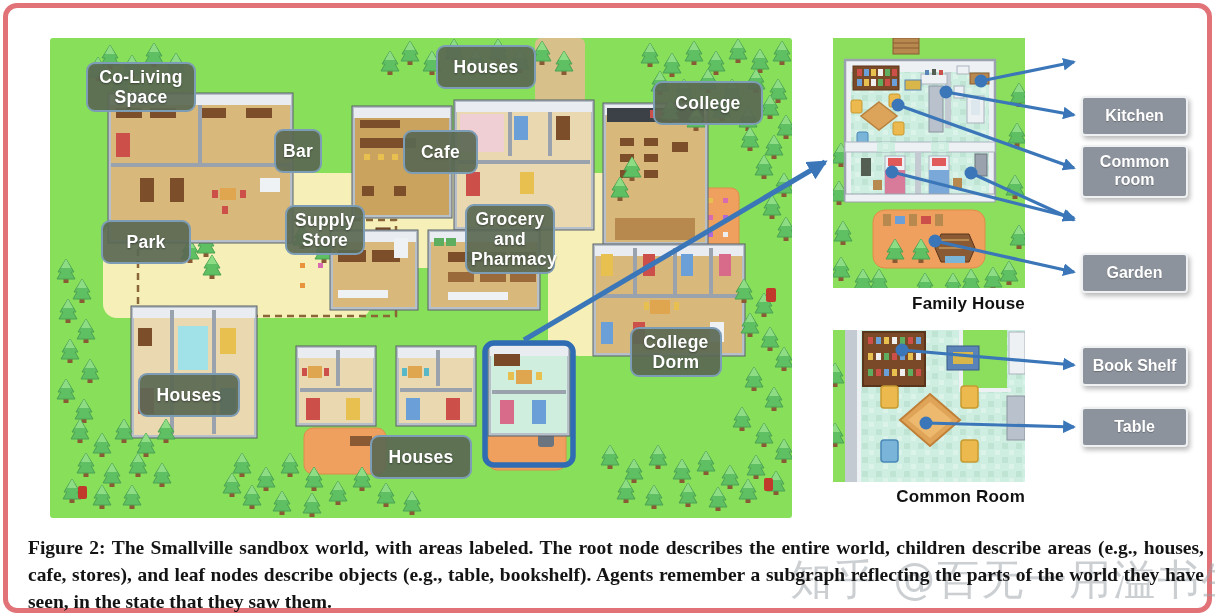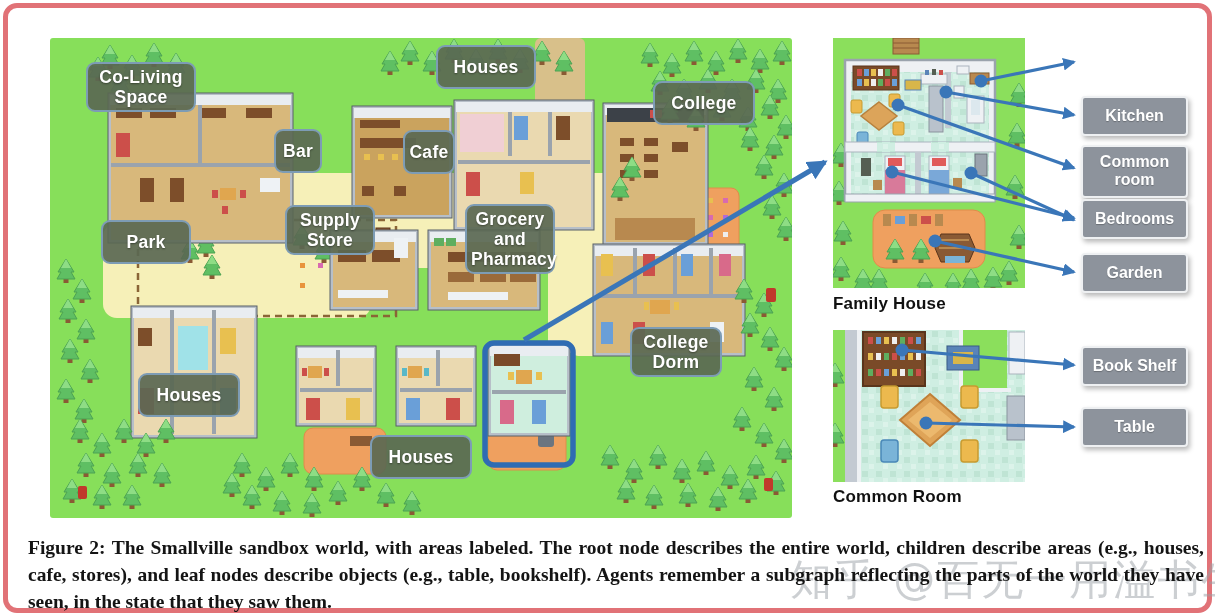--- a/index.html
+++ b/index.html
@@ -19,21 +19,21 @@
     background:rgba(90,104,82,.92);
     border:2.5px solid var(--c-map_label_border,#7d9cb5);border-radius:9px;
     color:#fff;font-weight:700;font-size:17.5px;line-height:1.15;
     text-align:center;padding:10px 4px;
     text-shadow:0 1px 2px rgba(0,0,0,.4);
     letter-spacing:.3px;
   }
   .map-label.two-line{padding:3px 4px;}
   .mini{position:absolute;z-index:2;}
   .panel-caption{
-    position:absolute;z-index:6;width:192px;text-align:left;
+    position:absolute;z-index:6;width:192px;text-align:right;
     font-weight:700;font-size:17px;color:#111;letter-spacing:.2px;
   }
   .gray-label{
     position:absolute;left:1073px;width:107px;z-index:6;box-sizing:border-box;
     background:var(--c-panel_label_bg,#8d939c);
     border:2px solid #eef0f2;border-radius:4px;
     color:#fff;font-weight:700;font-size:16px;line-height:1.15;
     text-align:center;padding:9px 4px;
     box-shadow:2px 3px 5px rgba(0,0,0,.28);
     text-shadow:0 1px 1px rgba(0,0,0,.25);
@@ -381,23 +381,23 @@
         </g>
 
       <rect x="28" y="448" width="9" height="13" rx="2" fill="#c0392b"></rect>
       <rect x="714" y="440" width="9" height="13" rx="2" fill="#c0392b"></rect>
       <rect x="716" y="250" width="10" height="14" rx="2" fill="#c0392b"></rect>
     </svg>
 
     <div class="map-label two-line" style="left:36px;top:24px;width:110px">Co-Living Space</div>
     <div class="map-label" style="left:386px;top:7px;width:100px">Houses</div>
     <div class="map-label" style="left:224px;top:91px;width:48px">Bar</div>
-    <div class="map-label" style="left:353px;top:92px;width:52px">Cafe</div>
-    <div class="map-label" style="left:603px;top:43px;width:102px">College</div>
-    <div class="map-label two-line" style="left:235px;top:167px;width:90px">Supply Store</div>
+    <div class="map-label" style="left:353px;top:92px;width:75px">Cafe</div>
+    <div class="map-label" style="left:603px;top:43px;width:110px">College</div>
+    <div class="map-label two-line" style="left:235px;top:167px;width:80px">Supply Store</div>
     <div class="map-label two-line" style="left:415px;top:166px;width:90px">Grocery and Pharmacy</div>
     <div class="map-label" style="left:51px;top:182px;width:90px">Park</div>
     <div class="map-label two-line" style="left:580px;top:289px;width:92px">College Dorm</div>
     <div class="map-label" style="left:88px;top:335px;width:102px">Houses</div>
     <div class="map-label" style="left:320px;top:397px;width:102px">Houses</div>
   </div>
 
   <svg class="mini" style="left:825px;top:30px" width="192" height="250" viewBox="0 0 192 250">
     <rect x="0" y="0" width="192" height="250" fill="#8bdf5c"></rect>
     <g id="fh-trees">
@@ -485,21 +485,20 @@
       <use href="#tree" x="88" y="212"></use>
     <polygon points="108,196 136,196 142,210 136,224 108,224 102,210" fill="#8a5a34" stroke="#5a351c"></polygon>
     <line x1="108" y1="202" x2="136" y2="202" stroke="#b8894f" stroke-width="2"></line>
     <line x1="106" y1="210" x2="138" y2="210" stroke="#b8894f" stroke-width="2"></line>
     <rect x="112" y="218" width="20" height="7" fill="#7ab4d8"></rect>
   </svg>
   <div class="panel-caption" style="left:825px;top:286px">Family House</div>
 
   <div class="gray-label" style="top:88px">Kitchen</div>
   <div class="gray-label two-line" style="top:137px">Common room</div>
-  <div class="gray-label" style="top:191px">Bedrooms</div>
   <div class="gray-label" style="top:245px">Garden</div>
 
   <svg class="mini" style="left:825px;top:322px" width="192" height="152" viewBox="0 0 192 152">
     <rect x="0" y="0" width="192" height="152" fill="url(#mintpat)"></rect>
     <rect x="0" y="0" width="12" height="152" fill="#8bdf5c"></rect>
     <rect x="12" y="0" width="12" height="152" fill="#c3cad2"></rect>
     <rect x="24" y="0" width="4" height="152" fill="#eef1f4"></rect>
     <rect x="130" y="0" width="44" height="58" fill="#8bdf5c"></rect>
     <rect x="126" y="0" width="4" height="62" fill="#eef1f4"></rect>
     <rect x="126" y="58" width="52" height="4" fill="#eef1f4"></rect>

